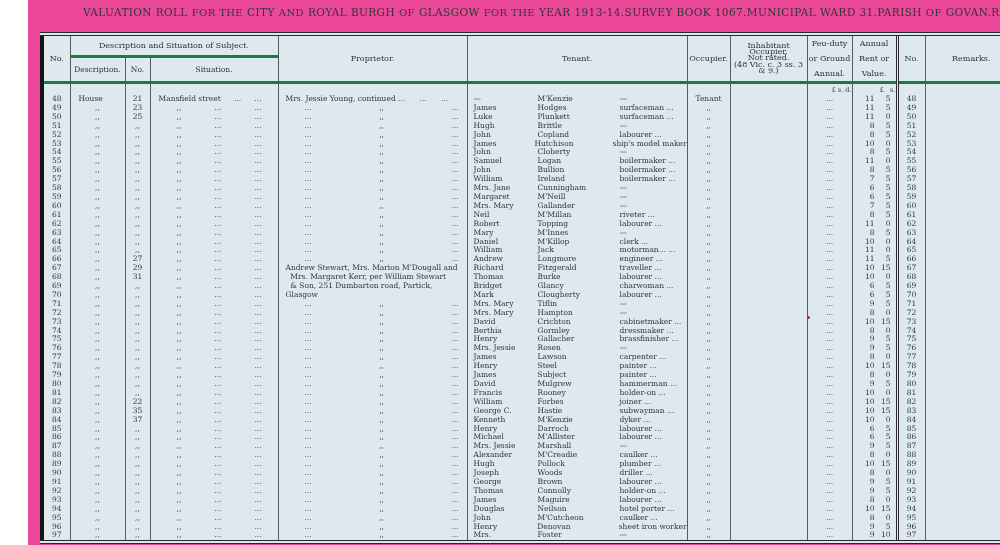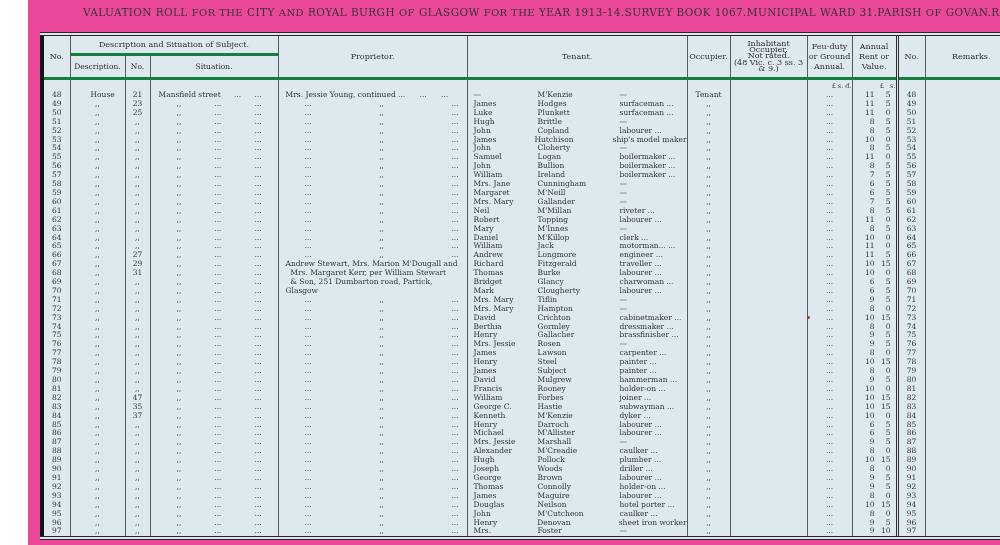--- a/index.html
+++ b/index.html
@@ -37,26 +37,26 @@
   th,td{border-left:1px solid #595962;padding:0;vertical-align:middle;overflow:hidden;}
   .dbl{border-left:3px double #2b2b31;}
   thead th{
     font-weight:500;text-align:center;color:#303036;
     border-bottom:3px solid #15803d;
   }
   tr.h1 th{height:17px;font-size:8px;}
   tr.h2 th{height:21px;font-size:7.5px;}
   th.span2{font-size:8px;}
   th.tiny{font-size:5.5px;line-height:6.2px;white-space:pre-line;}
-  th.money3{font-size:6.5px;line-height:10px;white-space:pre-line;}
+  th.money3{font-size:6.5px;line-height:15px;white-space:pre-line;}
   tr.money td{height:11px;font-size:6.5px;text-align:right;border-bottom:none;white-space:pre;}
   tbody td{height:8.9px;font-size:7.5px;line-height:8.9px;white-space:nowrap;}
   
   td.c-no,td.c-no2,td.c-num,td.c-occ,td.c-feu{text-align:center;}
-  td.c-desc{text-align:left;padding-left:20px;}
+  td.c-desc{text-align:left;padding-left:8px;}
   td.c-desc.dit{text-align:center;padding-left:0;}
   td.c-sit{padding:0;}
   .sit-flex{display:flex;justify-content:space-between;padding:0 16px 0 8px;}
   .sit-flex.dit{padding:0 16px 0 26px;}
   td.c-prop{padding:0;}
   .prop-flex{display:flex;justify-content:space-between;padding:0 8px 0 26px;}
   .prop-text{display:block;padding-left:7px;white-space:pre;}
   td.c-ten{padding:0;}
   .ten-flex{display:flex;}
   .t1{width:64px;padding-left:6px;}
@@ -1214,21 +1214,21 @@
           <td class="c-occ">,,</td>
           <td class="c-inh"></td>
           <td class="c-feu">...</td>
           <td class="c-rent"><span class="rl">10</span><span class="rs">0</span></td>
           <td class="c-no2 dbl">81</td>
           <td class="c-rem"></td>
         </tr>
         <tr>
           <td class="c-no">82</td>
           <td class="c-desc dit">,,</td>
-          <td class="c-num">47</td>
+          <td class="c-num">22</td>
           <td class="c-sit">
             <div class="sit-flex dit">
               <span>,,</span>
               <span>...</span>
               <span>...</span>
             </div>
           </td>
           <td class="c-prop">
             <div class="prop-flex">
               <span>...</span>

